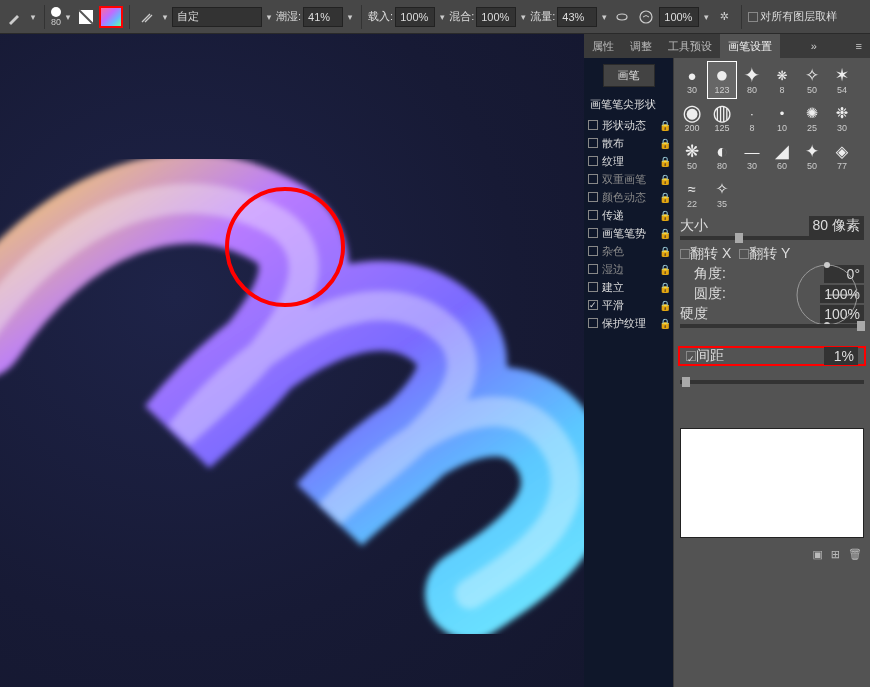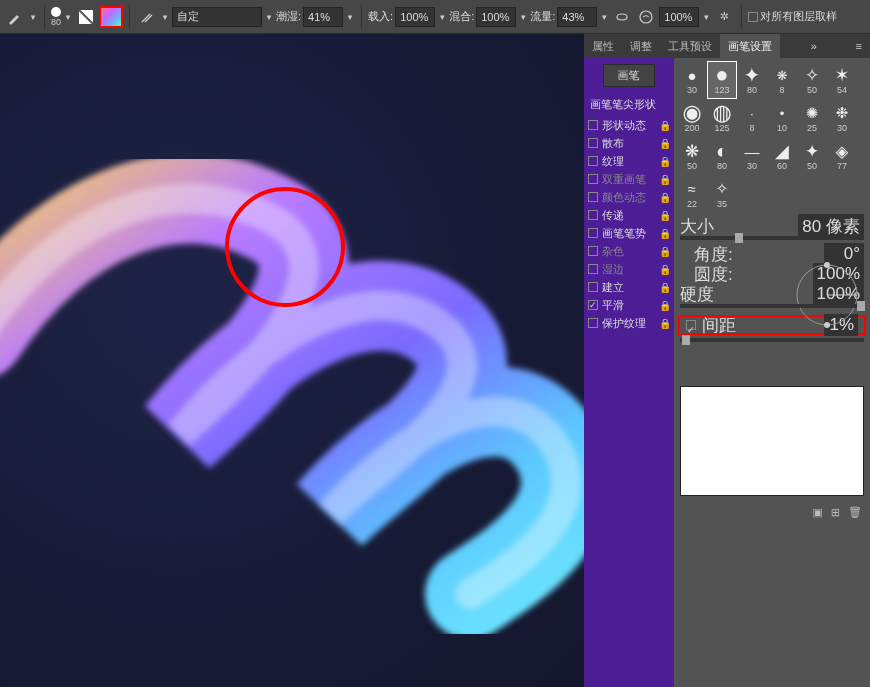--- a/index.html
+++ b/index.html
@@ -10,47 +10,47 @@
   .tb-swatch { width: 24px; height: 22px; border: 2px solid red; background: linear-gradient(135deg, #ff6b9d, #c06bff 40%, #6bb5ff 70%, #6bff9d); }
   .tb-label { font-size: 11px; color: #ddd; }
   .tb-field { background: #333; border: 1px solid #222; color: #ddd; font-size: 11px; padding: 2px 4px; height: 20px; }
   .tb-dd { width: 90px; }
   .tb-pct { width: 40px; text-align: left; }
   .tb-brush-sz { display:flex; flex-direction:column; align-items:center; font-size:9px; color:#ccc;}
   .tb-brush-dot { width:10px;height:10px;border-radius:50%;background:#fff; }
   .tb-chev { width:10px; display:flex; align-items:center; justify-content:center; color:#ccc; font-size:9px;}
   .canvas { position: absolute; top: 34px; left: 0; width: 584px; bottom: 0; background: radial-gradient(circle at 30% 40%, #1e2348 0%, #171a35 60%, #14172e 100%); overflow: hidden; }
   .panels { position: absolute; top: 34px; right: 0; bottom: 0; width: 286px; background: #535353; display: flex; flex-direction: row; }
-  .left-col { width: 90px; background: #4c1d95; border-right: 1px solid #3a3a3a; display:flex; flex-direction:column;}
+  .left-col { width: 90px; background: #0f172a; border-right: 1px solid #3a3a3a; display:flex; flex-direction:column;}
   .right-col { flex: 1; background: #535353; display:flex; flex-direction:column;}
   .tabs { display: flex; height: 24px; background: #3a3a3a; align-items: center; font-size: 11px; gap:0; }
   .tab { padding: 0 8px; height:24px; display:flex; align-items:center; color:#bbb; cursor:pointer; }
   .tab.active { background: #535353; color: #eee; }
   .tabs-more { margin-left:auto; padding:0 8px; color:#ccc; cursor:pointer; }
   .brush-btn-row { padding:6px; display:flex; justify-content:center; }
   .brush-btn { background:#434343; border:1px solid #2a2a2a; padding:3px 14px; font-size:11px; color:#ddd; cursor:pointer;}
   .shape-header { padding:4px 6px; font-size:11px; color:#ddd; }
   .opt-row { display:flex; align-items:center; height:18px; padding:0 4px; font-size:11px; color:#888; gap:4px;}
   .opt-row.enabled { color:#ddd; }
   .opt-cb { width:10px; height:10px; border:1px solid #888; display:inline-block; flex-shrink:0;}
   .opt-cb.checked::after { content:"✓"; font-size:9px; color:#ddd; position:relative; top:-3px; left:0px;}
   .opt-lock { width:10px; height:10px; margin-left:auto; color:#888; font-size:10px;}
   .thumb-grid { display:flex; flex-wrap:wrap; padding:4px; gap:2px; }
   .thumb { width:28px; height:36px; display:flex; flex-direction:column; align-items:center; justify-content:center; font-size:9px; color:#ccc; cursor:pointer;}
   .thumb.sel { outline:1px solid #fff; background:#666;}
   .thumb-dot { width:20px; height:20px; display:flex; align-items:center; justify-content:center;}
-  .prop-row { display:flex; align-items:center; height:20px; padding:0 6px; font-size:17px; color:#ddd; gap:6px;}
+  .prop-row { display:flex; align-items:center; height:20px; padding:0 6px; font-size:14px; color:#ddd; }
   .prop-row .val { margin-left:auto; background:#333; padding:1px 4px; min-width:34px; text-align:right;}
   .prop-cb { width:10px; height:10px; border:1px solid #888; display:inline-block;}
   .prop-cb.checked::after { content:"✓"; font-size:9px; color:#ddd; position:relative; top:-3px;}
   .slider-track { height:4px; background:#333; margin:0 6px 4px 6px; position:relative;}
   .slider-track .knob { position:absolute; top:-3px; width:8px; height:10px; background:#aaa; }
   .angle-widget { position:absolute; right:8px; top:202px; width:70px; height:70px; }
   .angle-widget svg { width:70px; height:70px; }
-  .spacing-row { border:2px solid red; margin:3px 4px; }
+  .spacing-row { border:2px solid red; margin:14px 4px; }
   .preview-box { margin:40px 6px 6px 6px; height:110px; background:#fff; border:1px solid #222; position:relative; overflow:hidden;}
   .panel-footer { display:flex; justify-content:flex-end; gap:8px; padding:4px 8px; color:#bbb; font-size:11px;}
   .circle-anno { position:absolute; border:4px solid red; border-radius:50%; width:120px; height:120px; left:225px; top:153px; pointer-events:none;}
 </style>
 </head>
 <body>
 
 <div class="toolbar">
   <div class="tb-icon">
       <svg width="16" height="16">
@@ -310,20 +310,26 @@
       </div>
 
     <div class="prop-row">
       <span>大小</span>
       <span class="val">80 像素</span>
     </div>
     <div class="slider-track">
         <div class="knob" style="left:30%"></div>
       </div>
 
+    <div class="prop-row">
+      <span class="prop-cb"></span>
+      <span>翻转 X</span>
+      <span class="prop-cb" style="margin-left:8px"></span>
+      <span>翻转 Y</span>
+    </div>
 
     <div class="prop-row" style="padding-left:20px">
       <span>角度:</span>
       <span class="val" style="min-width:40px">0°</span>
     </div>
     <div class="prop-row" style="padding-left:20px">
       <span>圆度:</span>
       <span class="val" style="min-width:40px">100%</span>
     </div>
 

